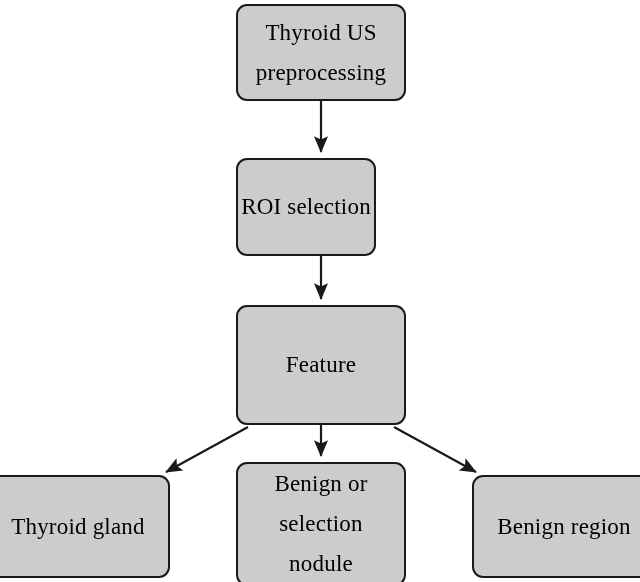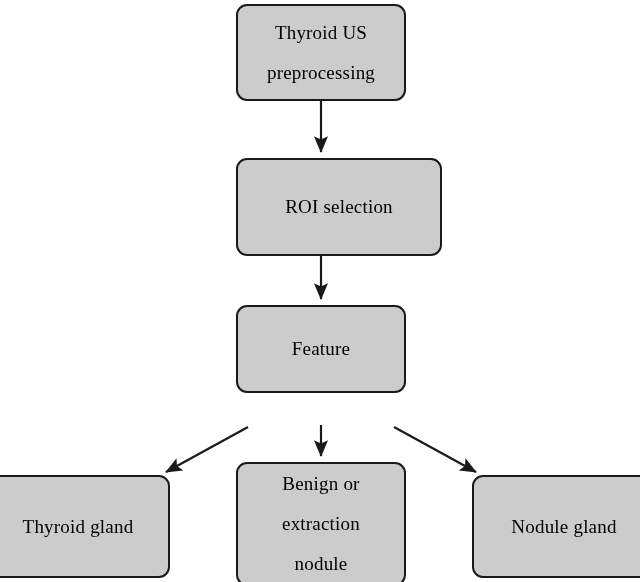--- a/index.html
+++ b/index.html
@@ -30,38 +30,38 @@
     position: absolute;
     box-sizing: border-box;
     background: #cccccc;
     border: 2px solid #1a1a1a;
     border-radius: 11px;
     display: flex;
     flex-direction: column;
     align-items: center;
     justify-content: center;
     color: #000000;
-    font-size: 19px;
+    font-size: 23px;
     line-height: 40px;
     text-align: center;
     white-space: nowrap;
     letter-spacing: 0.2px;
   }
   .node .line {
     display: block;
   }
   
   #node-preprocessing {
     left: 236px;  top: 4px;   width: 170px; height: 97px;
   }
   #node-roi {
-    left: 236px;  top: 158px; width: 206px; height: 98px;
+    left: 236px;  top: 158px; width: 140px; height: 98px;
   }
   #node-feature {
-    left: 236px;  top: 305px; width: 170px; height: 88px;
+    left: 236px;  top: 305px; width: 170px; height: 120px;
   }
   #node-thyroid-gland {
     left: -14px;  top: 475px; width: 184px; height: 103px;
   }
   #node-benign-malignant {
     left: 236px;  top: 462px; width: 170px; height: 124px;
   }
   #node-nodule-region {
     left: 472px;  top: 475px; width: 184px; height: 103px;
   }
@@ -101,21 +101,21 @@
   <div class="node" id="node-feature">
     <span class="line">Feature</span>
   </div>
 
   <div class="node" id="node-thyroid-gland">
     <span class="line">Thyroid gland</span>
   </div>
 
   <div class="node" id="node-benign-malignant">
     <span class="line">Benign or</span>
-    <span class="line">extraction</span>
+    <span class="line">selection</span>
     <span class="line">nodule</span>
   </div>
 
   <div class="node" id="node-nodule-region">
-    <span class="line">Nodule gland</span>
+    <span class="line">Benign region</span>
   </div>
 
 </div>
 
 </body></html>

